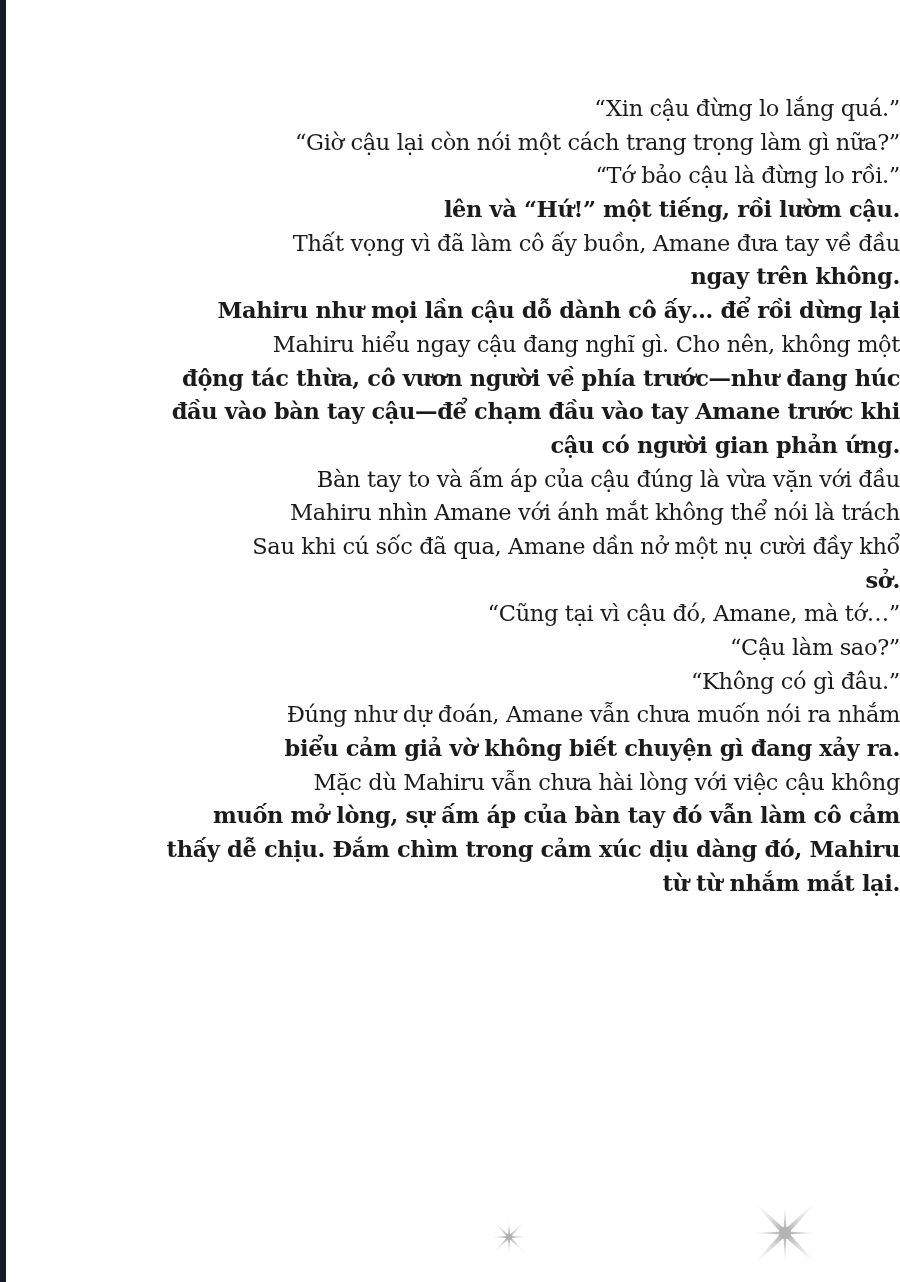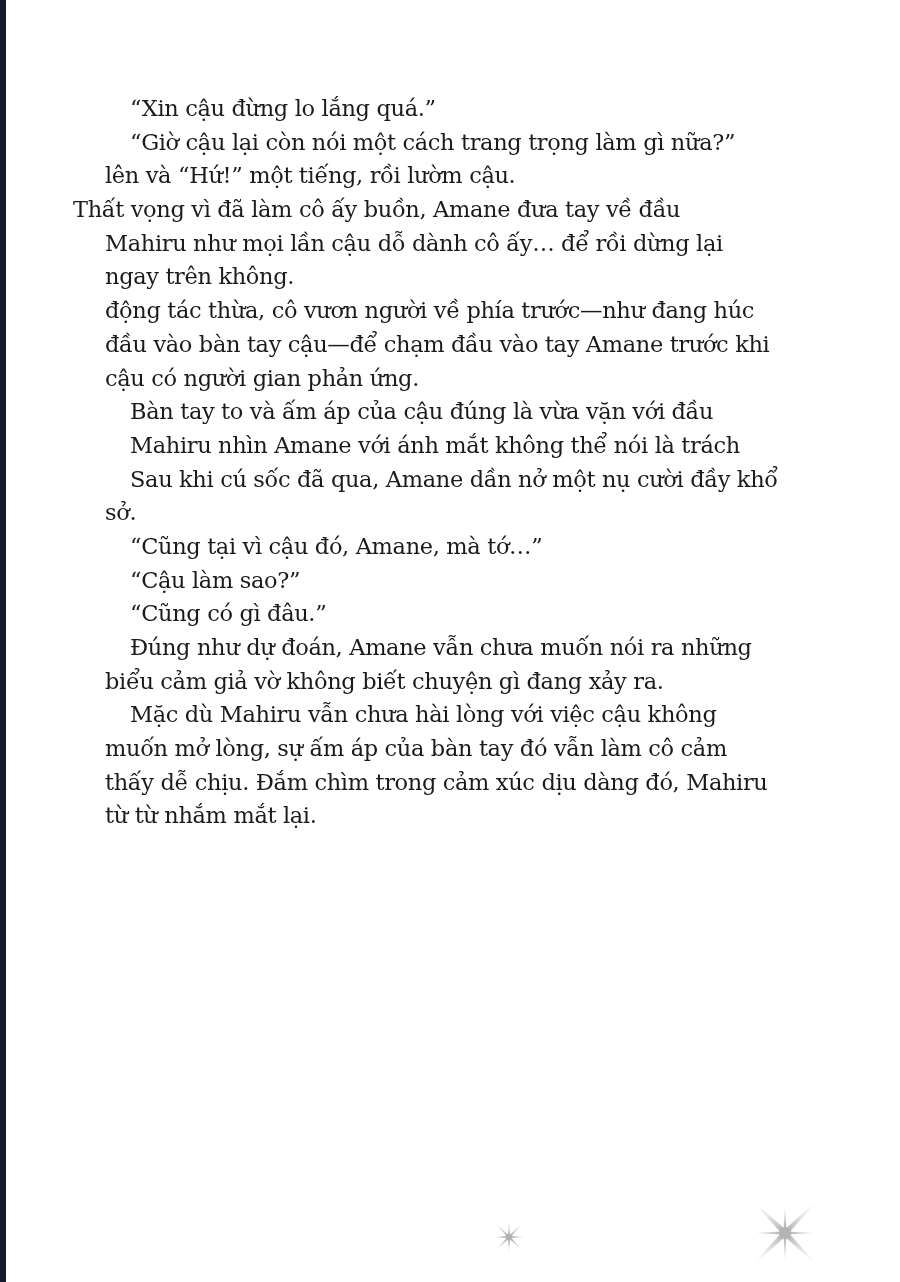--- a/index.html
+++ b/index.html
@@ -37,52 +37,55 @@
   }
   .line {
     position: relative;
     height: 33.7px;
     line-height: 33.7px;
     font-family: "DejaVu Serif", "Liberation Serif", serif;
     font-size: 22.5px;
     color: #1b1b1b;
     white-space: nowrap;
     letter-spacing: -0.35px;
+    text-align: right;
   }
-  .line.cont   { padding-left: 99px; }
+  .line.cont   { padding-left: 99px; font-weight: bold; }
   .line.ind1   { padding-left: 124px; }
   .line.ind2   { padding-left: 67px; }
   .sparkle {
     position: absolute;
   }
 </style>
 </head>
 <body>
 
 <div class="left-edge"></div>
 
 <div class="page">
   <div class="text-block" id="text-block">
       <div class="line ind1">“Xin cậu đừng lo lắng quá.”</div>
       <div class="line ind1">“Giờ cậu lại còn nói một cách trang trọng làm gì nữa?”</div>
+      <div class="line ind1">“Tớ bảo cậu là đừng lo rồi.”</div>
       <div class="line cont">lên và “Hứ!” một tiếng, rồi lườm cậu.</div>
       <div class="line ind2">Thất vọng vì đã làm cô ấy buồn, Amane đưa tay về đầu</div>
+      <div class="line cont">ngay trên không.</div>
       <div class="line cont">Mahiru như mọi lần cậu dỗ dành cô ấy… để rồi dừng lại</div>
-      <div class="line cont">ngay trên không.</div>
+      <div class="line ind2">Mahiru hiểu ngay cậu đang nghĩ gì. Cho nên, không một</div>
       <div class="line cont">động tác thừa, cô vươn người về phía trước—như đang húc</div>
       <div class="line cont">đầu vào bàn tay cậu—để chạm đầu vào tay Amane trước khi</div>
       <div class="line cont">cậu có người gian phản ứng.</div>
       <div class="line ind1">Bàn tay to và ấm áp của cậu đúng là vừa vặn với đầu</div>
       <div class="line ind1">Mahiru nhìn Amane với ánh mắt không thể nói là trách</div>
       <div class="line ind1">Sau khi cú sốc đã qua, Amane dần nở một nụ cười đầy khổ</div>
       <div class="line cont">sở.</div>
       <div class="line ind1">“Cũng tại vì cậu đó, Amane, mà tớ…”</div>
       <div class="line ind1">“Cậu làm sao?”</div>
-      <div class="line ind1">“Cũng có gì đâu.”</div>
-      <div class="line ind1">Đúng như dự đoán, Amane vẫn chưa muốn nói ra những</div>
+      <div class="line ind1">“Không có gì đâu.”</div>
+      <div class="line ind1">Đúng như dự đoán, Amane vẫn chưa muốn nói ra nhắm</div>
       <div class="line cont">biểu cảm giả vờ không biết chuyện gì đang xảy ra.</div>
       <div class="line ind1">Mặc dù Mahiru vẫn chưa hài lòng với việc cậu không</div>
       <div class="line cont">muốn mở lòng, sự ấm áp của bàn tay đó vẫn làm cô cảm</div>
       <div class="line cont">thấy dễ chịu. Đắm chìm trong cảm xúc dịu dàng đó, Mahiru</div>
       <div class="line cont">từ từ nhắm mắt lại.</div>
     </div>
 
   <svg class="sparkle" style="left:480px; top:1214px;" width="46" height="46" viewBox="-23 -23 46 46">
     <defs>
       <radialGradient id="sg1" cx="0" cy="0" r="23" gradientUnits="userSpaceOnUse">

